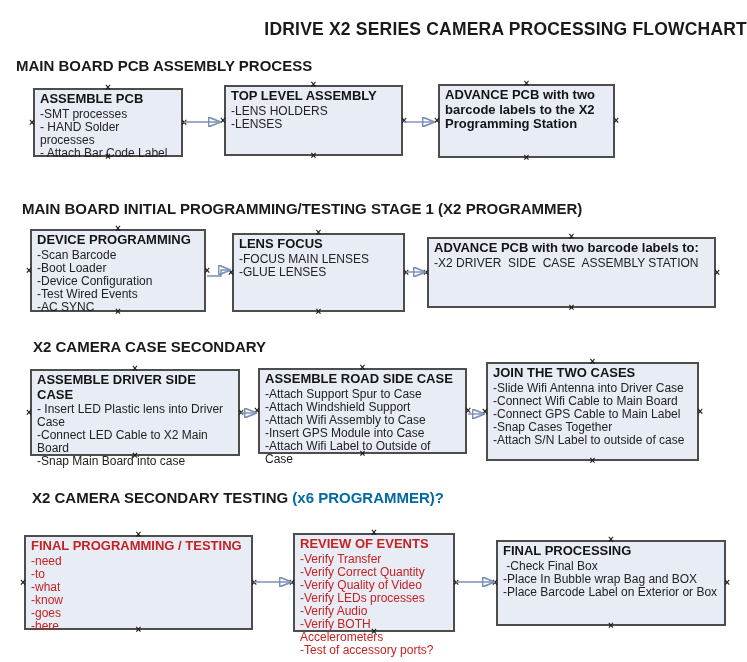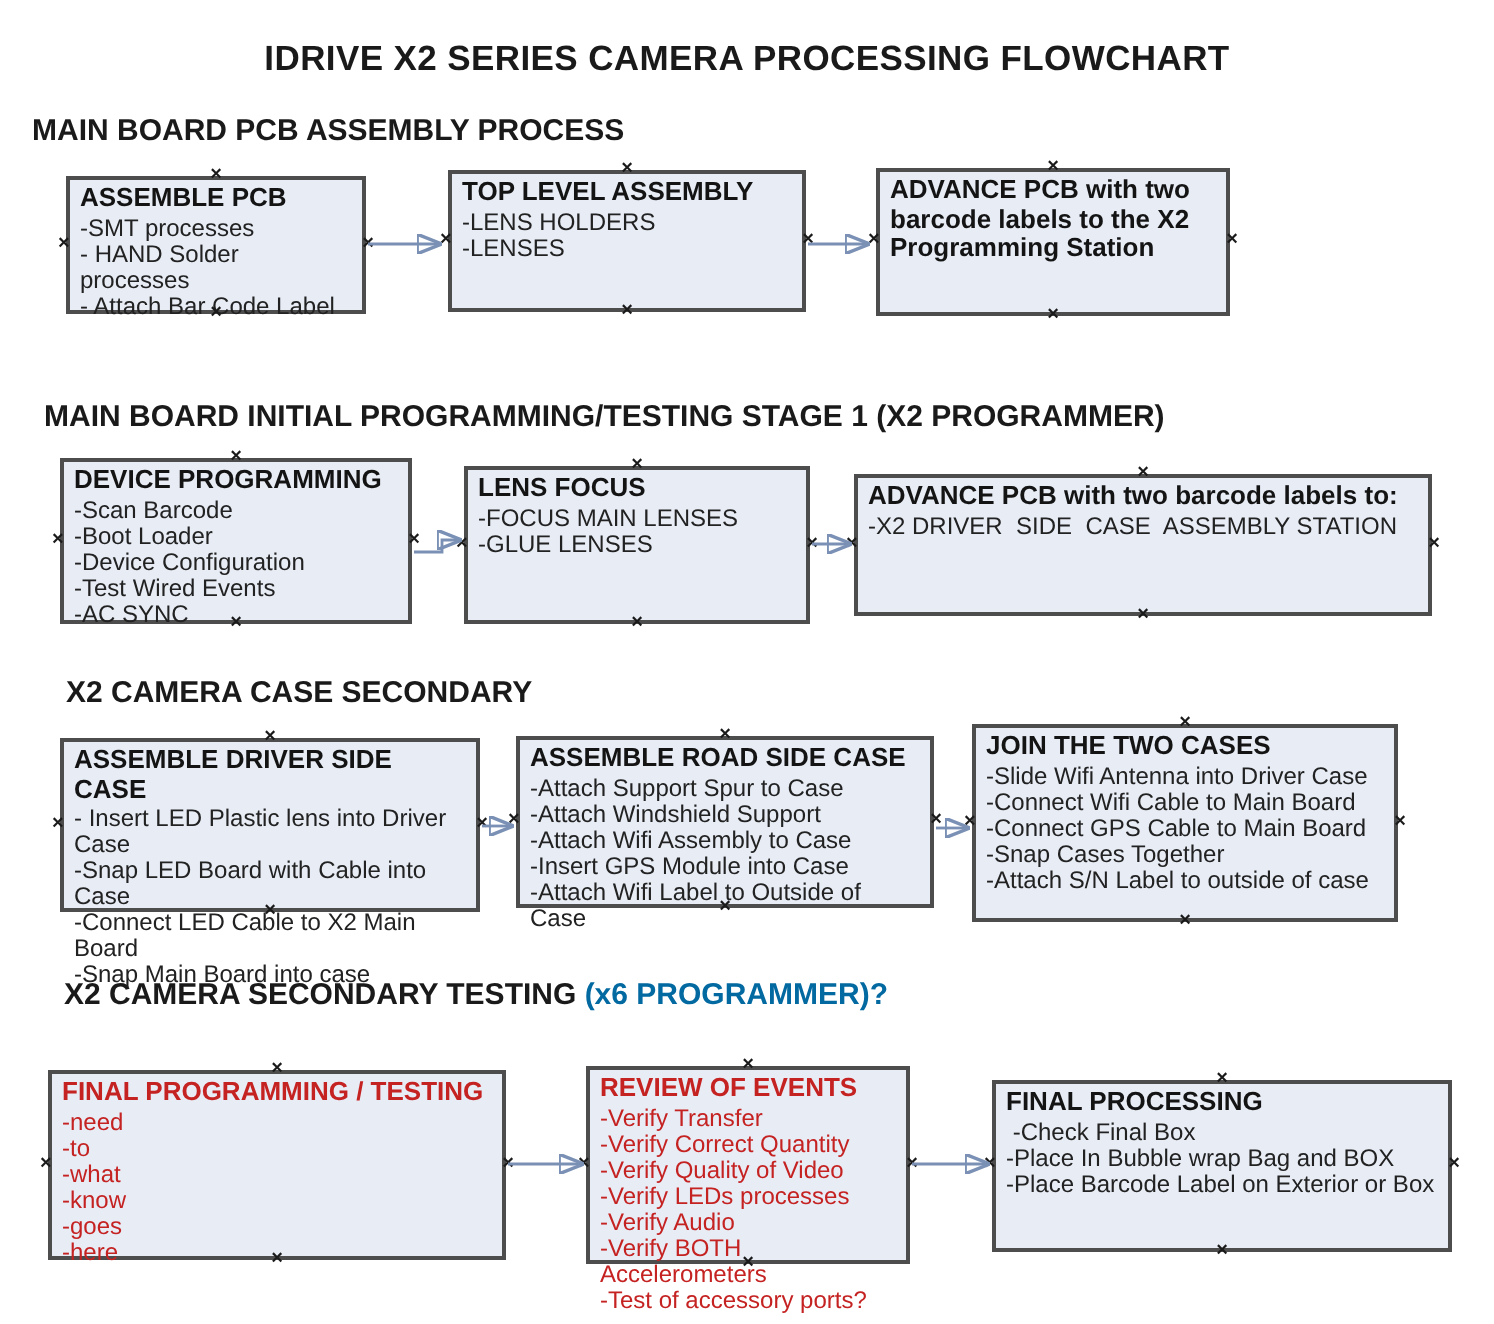--- a/index.html
+++ b/index.html
@@ -1,21 +1,21 @@
 <!DOCTYPE html>
 <html><head>
 <meta charset="utf-8">
 <style>
   html,body{margin:0;padding:0;background:#fff;}
   body{
     width:747px;height:662px;position:relative;overflow:hidden;
     font-family:"Liberation Sans","DejaVu Sans",sans-serif;color:#111;
   }
   .page-title{
-    position:absolute;left:0;top:19px;width:747px;text-align:center;
+    position:absolute;left:0;top:19px;width:747px;text-align:right;
     font-size:17.5px;font-weight:bold;letter-spacing:.2px;color:#1a1a1a;
   }
   .section-heading{
     position:absolute;font-size:15px;font-weight:bold;color:#1a1a1a;white-space:nowrap;
   }
   .section-heading .red-part{color:#0369a1;}
   .box{
     position:absolute;background:#e7ecf5;border:2px solid #4d4d4d;
     box-sizing:border-box;padding:2px 4px 0 5px;overflow:visible;
   }
@@ -109,21 +109,20 @@
 <span class="anchor top">×</span>
     <span class="anchor bottom">×</span>
     <span class="anchor left">×</span>
     <span class="anchor right">×</span>
   </div>
 
 <div class="box" style="left:30px;top:369px;width:210px;height:87px;">
   <div class="box-title">ASSEMBLE DRIVER SIDE CASE</div>
   <ul class="box-items">
       <li class="box-item">- Insert LED Plastic lens into Driver Case</li>
-      <li class="box-item">-Snap LED Board with Cable into Case</li>
       <li class="box-item">-Connect LED Cable to X2 Main Board</li>
       <li class="box-item">-Snap Main Board into case</li>
     </ul>
 <span class="anchor top">×</span>
     <span class="anchor bottom">×</span>
     <span class="anchor left">×</span>
     <span class="anchor right">×</span>
   </div>
 <div class="box" style="left:258px;top:368px;width:209px;height:86px;">
   <div class="box-title">ASSEMBLE ROAD SIDE CASE</div>
@@ -137,21 +136,21 @@
 <span class="anchor top">×</span>
     <span class="anchor bottom">×</span>
     <span class="anchor left">×</span>
     <span class="anchor right">×</span>
   </div>
 <div class="box" style="left:486px;top:362px;width:213px;height:99px;">
   <div class="box-title">JOIN THE TWO CASES</div>
   <ul class="box-items">
       <li class="box-item">-Slide Wifi Antenna into Driver Case</li>
       <li class="box-item">-Connect Wifi Cable to Main Board</li>
-      <li class="box-item">-Connect GPS Cable to Main Board</li>
+      <li class="box-item">-Connect GPS Cable to Main Label</li>
       <li class="box-item">-Snap Cases Together</li>
       <li class="box-item">-Attach S/N Label to outside of case</li>
     </ul>
 <span class="anchor top">×</span>
     <span class="anchor bottom">×</span>
     <span class="anchor left">×</span>
     <span class="anchor right">×</span>
   </div>
 
 <div class="box red" style="left:24px;top:535px;width:229px;height:95px;">

